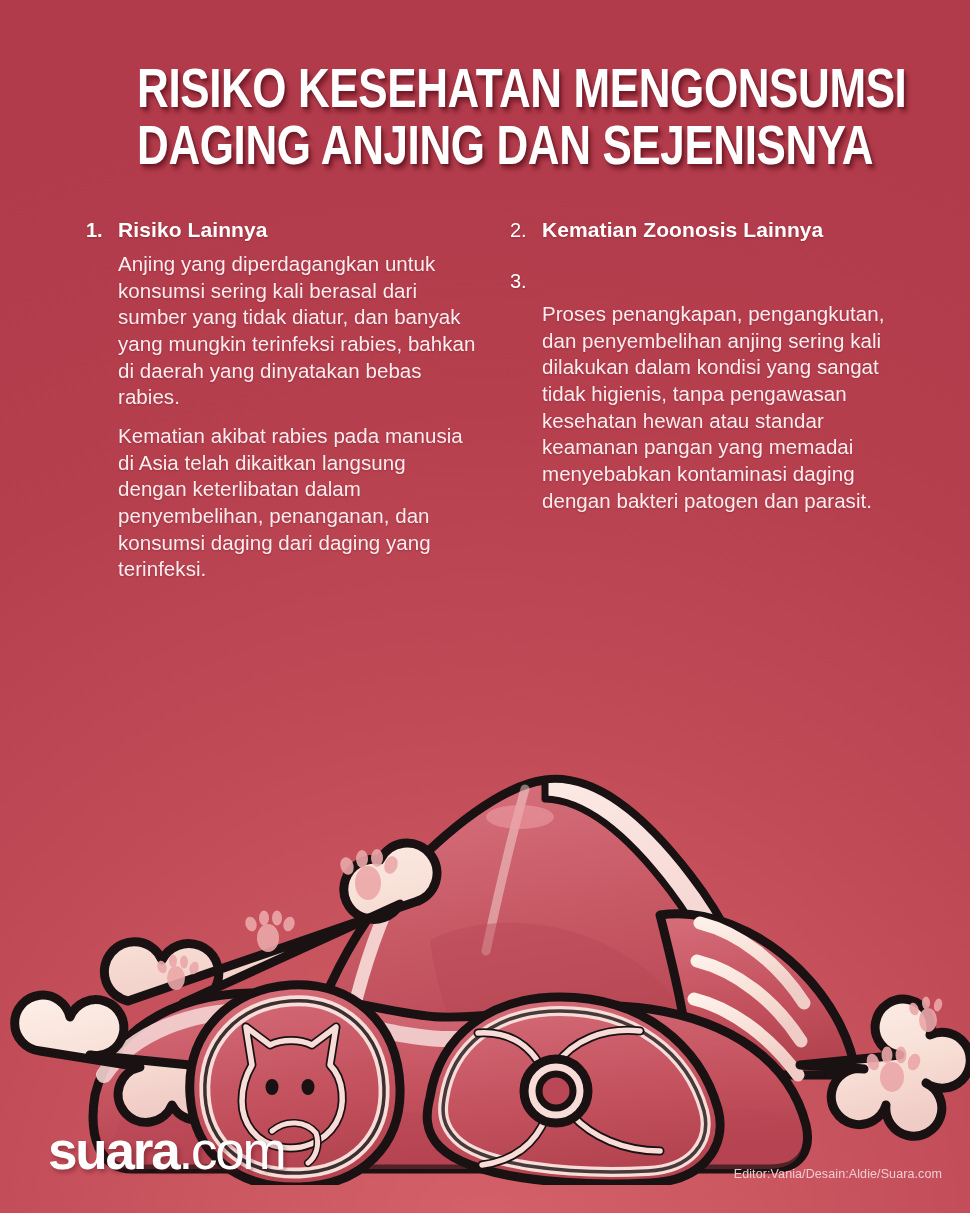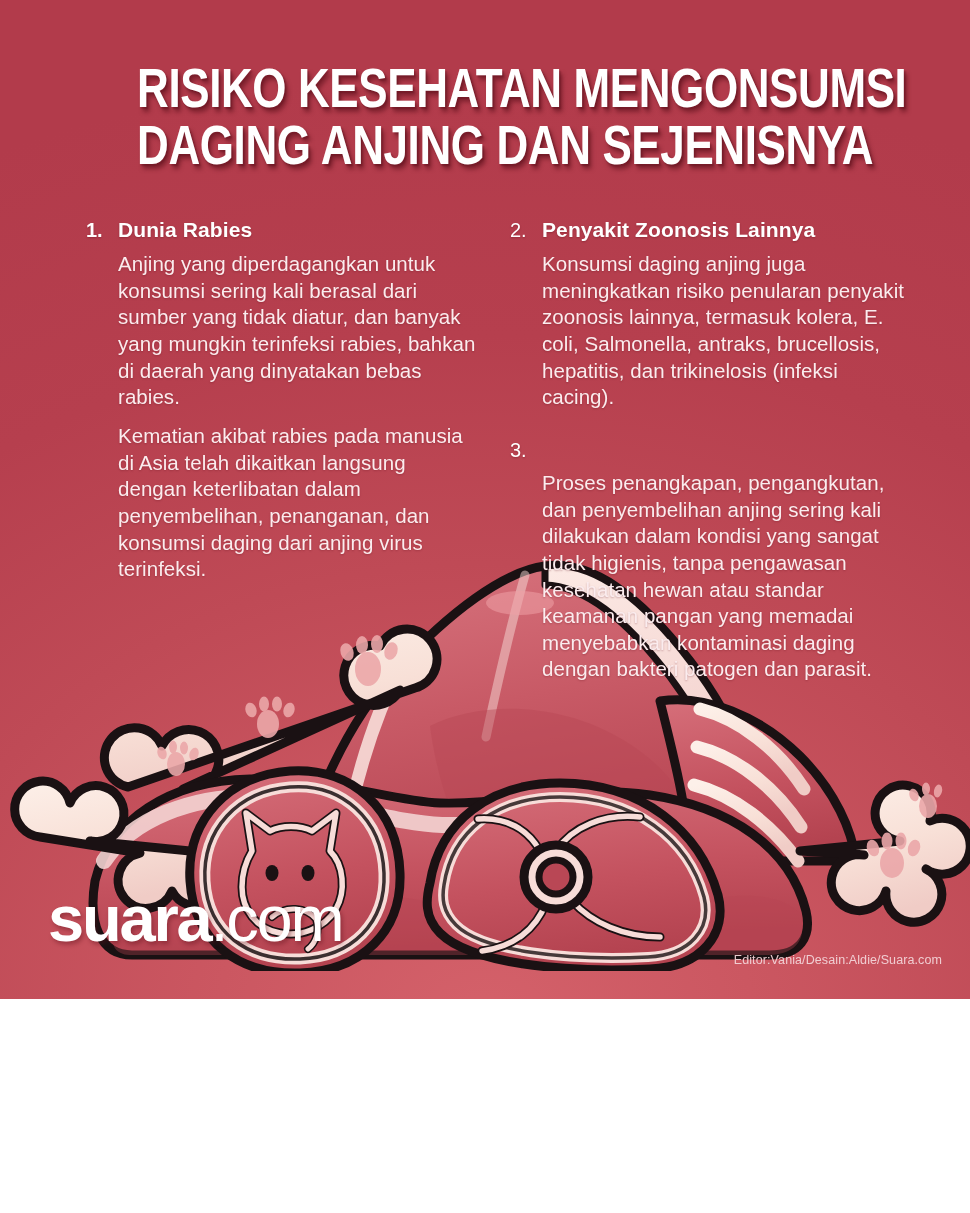--- a/index.html
+++ b/index.html
@@ -5,21 +5,21 @@
   * { margin:0; padding:0; box-sizing:border-box; }
 
   html, body {
     width:970px; height:1213px;
     font-family:"Liberation Sans", sans-serif;
     overflow:hidden;
   }
 
   #poster{
     position:relative;
-    width:970px; height:999px;
+    width:970px; height:1213px;
     background:
       radial-gradient(125% 95% at 50% 102%, #D4616A 0%, #CB5761 22%, #BF4A56 48%, #B63F4E 72%, #B23B4B 100%);
     overflow:hidden;
     text-decoration:underline;
   }
 
   
   .title-block{
     position:absolute;
     left:0; right:0; top:62px;
@@ -98,24 +98,24 @@
   #art{
     position:absolute;
     left:0; bottom:28px;
     width:970px; height:420px;
     z-index:2;
   }
 
   
   .logo{
     position:absolute;
-    left:48px; bottom:48px;
+    left:48px; bottom:36px;
     z-index:6;
     color:#FFFFFF;
-    font-size:65px;
+    font-size:53px;
     line-height:1;
     letter-spacing:-2.2px;
     text-shadow:2px 3px 4px rgba(90,14,26,0.40);
     white-space:nowrap;
   }
   .logo .b{ font-weight:700; }
   .logo .t{ font-weight:400; }
 
   .credit{
     position:absolute;
@@ -136,37 +136,34 @@
     <span class="title-line">RISIKO KESEHATAN MENGONSUMSI</span>
     <span class="title-line">DAGING ANJING DAN SEJENISNYA</span>
   </div>
 
   <div class="columns">
 
     <div class="col left">
       <div class="item">
         <div class="item-head">
           <span class="item-num">1.</span>
-          <span class="item-title">Dunia Rabies</span>
+          <span class="item-title">Risiko Lainnya</span>
         </div>
         <div class="para-wrap">
           <p class="para">Anjing yang diperdagangkan untuk konsumsi sering kali berasal dari sumber yang tidak diatur, dan banyak yang mungkin terinfeksi rabies, bahkan di daerah yang dinyatakan bebas rabies.</p>
-          <p class="para">Kematian akibat rabies pada manusia di Asia telah dikaitkan langsung dengan keterlibatan dalam penyembelihan, penanganan, dan konsumsi daging dari anjing virus terinfeksi.</p>
+          <p class="para">Kematian akibat rabies pada manusia di Asia telah dikaitkan langsung dengan keterlibatan dalam penyembelihan, penanganan, dan konsumsi daging dari daging yang terinfeksi.</p>
         </div>
       </div>
     </div>
 
     <div class="col right">
       <div class="item">
         <div class="item-head">
           <span class="item-num">2.</span>
-          <span class="item-title">Penyakit Zoonosis Lainnya</span>
-        </div>
-        <div class="para-wrap">
-          <p class="para">Konsumsi daging anjing juga meningkatkan risiko penularan penyakit zoonosis lainnya, termasuk kolera, E. coli, Salmonella, antraks, brucellosis, hepatitis, dan trikinelosis (infeksi cacing).</p>
+          <span class="item-title">Kematian Zoonosis Lainnya</span>
         </div>
       </div>
 
       <div class="item">
         <div class="item-head">
           <span class="item-num">3.</span>
         </div>
         <div class="para-wrap">
           <p class="para">Proses penangkapan, pengangkutan, dan penyembelihan anjing sering kali dilakukan dalam kondisi yang sangat tidak higienis, tanpa pengawasan kesehatan hewan atau standar keamanan pangan yang memadai menyebabkan kontaminasi daging dengan bakteri patogen dan parasit.</p>
         </div>

